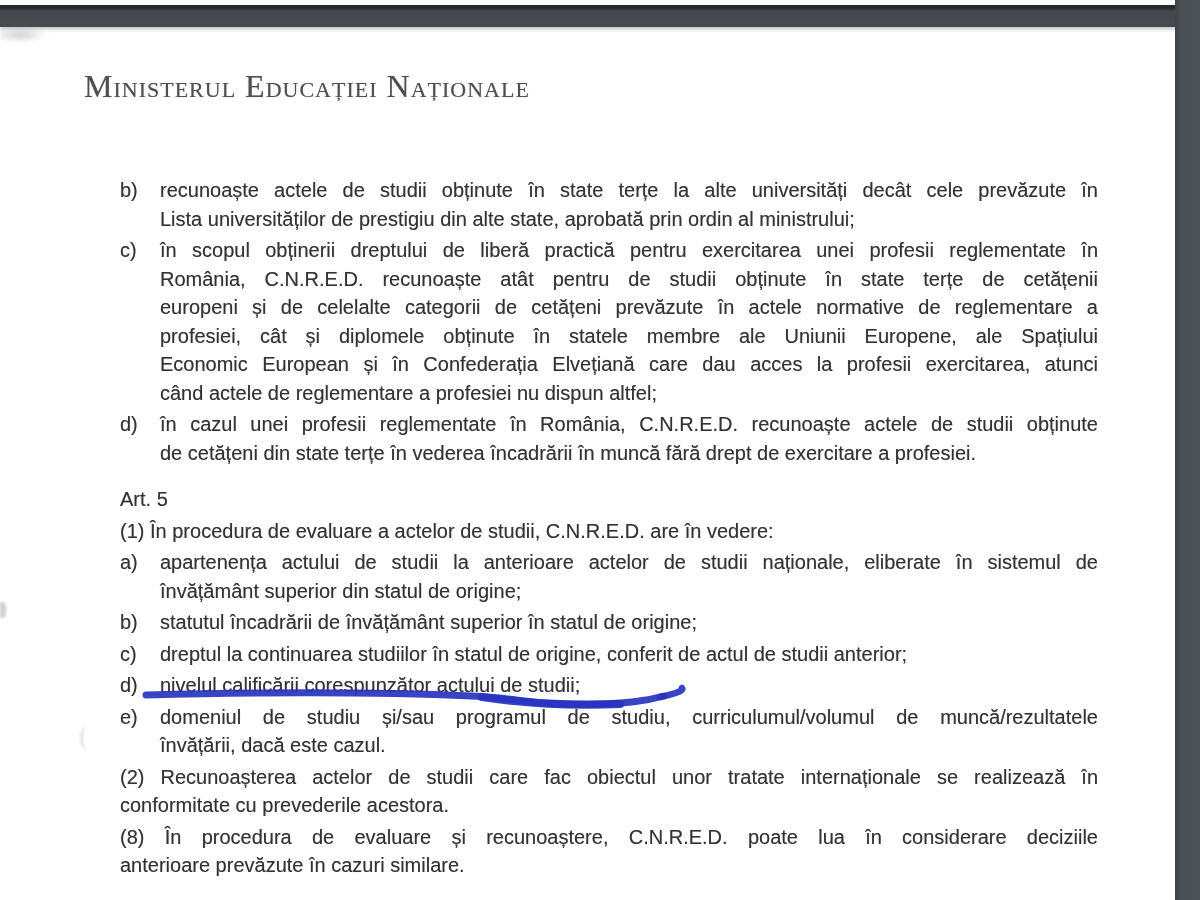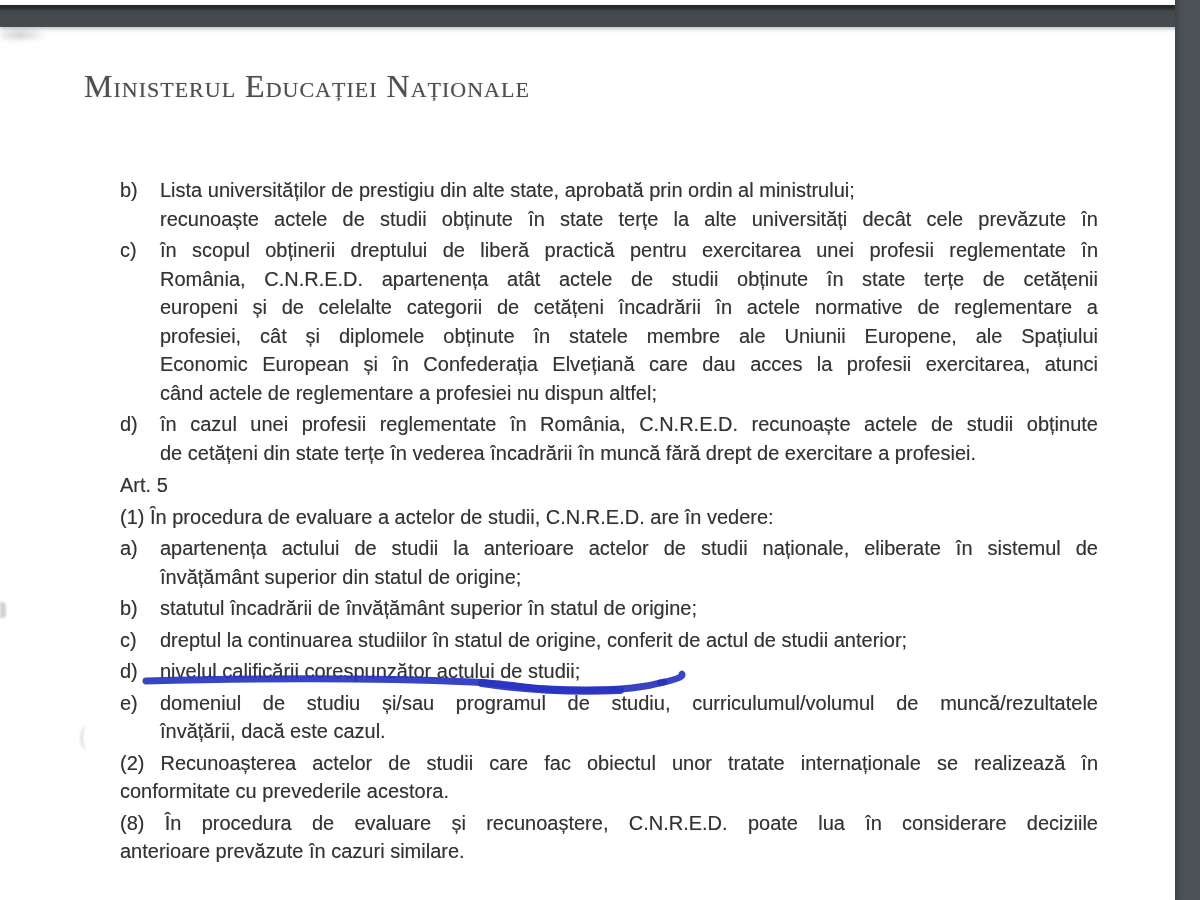--- a/index.html
+++ b/index.html
@@ -54,21 +54,21 @@
 
   
   #doc-body {
     position: absolute; left: 120px; top: 176px; width: 978px;
     font-size: 20px; line-height: 28.5px;
     color: #333333;
     text-shadow: 0 0 0.7px rgba(45,45,45,0.45);
   }
   .block { position: relative; margin-bottom: 3px; }
   .block.indent { padding-left: 40px; }
-  .block.gap-top { margin-top: 4px; }
+  .block.gap-top { margin-top: 18px; }
   .marker { position: absolute; left: 0; top: 0; width: 40px; }
   .line { text-align: justify; text-align-last: left; }
   .line.jl { text-align-last: justify; }
 
   .underline-svg {
     position: absolute; left: 22px; top: 16px;
     width: 556px; height: 30px;
     overflow: visible; z-index: 5;
     pointer-events: none;
   }
@@ -84,28 +84,28 @@
   <div id="tick-left"></div>
   <div id="mark-curl"></div>
 
   <div id="letterhead">
     <span class="lh-line">Ministerul Educației Naționale</span>
   </div>
 
   <div id="doc-body">
       <div class="block indent">
         <span class="marker">b)</span>
+        <div class="line jl">recunoaște actele de studii obținute în state terțe la alte universități decât cele prevăzute în</div>
         <div class="line">Lista universităților de prestigiu din alte state, aprobată prin ordin al ministrului;</div>
-        <div class="line jl">recunoaște actele de studii obținute în state terțe la alte universități decât cele prevăzute în</div>
       </div>
       <div class="block indent">
         <span class="marker">c)</span>
         <div class="line jl">în scopul obținerii dreptului de liberă practică pentru exercitarea unei profesii reglementate în</div>
-        <div class="line jl">România, C.N.R.E.D. apartenența atât actele de studii obținute în state terțe de cetățenii</div>
-        <div class="line jl">europeni și de celelalte categorii de cetățeni încadrării în actele normative de reglementare a</div>
+        <div class="line jl">România, C.N.R.E.D. recunoaște atât pentru de studii obținute în state terțe de cetățenii</div>
+        <div class="line jl">europeni și de celelalte categorii de cetățeni prevăzute în actele normative de reglementare a</div>
         <div class="line jl">profesiei, cât și diplomele obținute în statele membre ale Uniunii Europene, ale Spațiului</div>
         <div class="line jl">Economic European și în Confederația Elvețiană care dau acces la profesii exercitarea, atunci</div>
         <div class="line">când actele de reglementare a profesiei nu dispun altfel;</div>
       </div>
       <div class="block indent">
         <span class="marker">d)</span>
         <div class="line jl">în cazul unei profesii reglementate în România, C.N.R.E.D. recunoaște actele de studii obținute</div>
         <div class="line">de cetățeni din state terțe în vederea încadrării în muncă fără drept de exercitare a profesiei.</div>
       </div>
       <div class="block gap-top">

